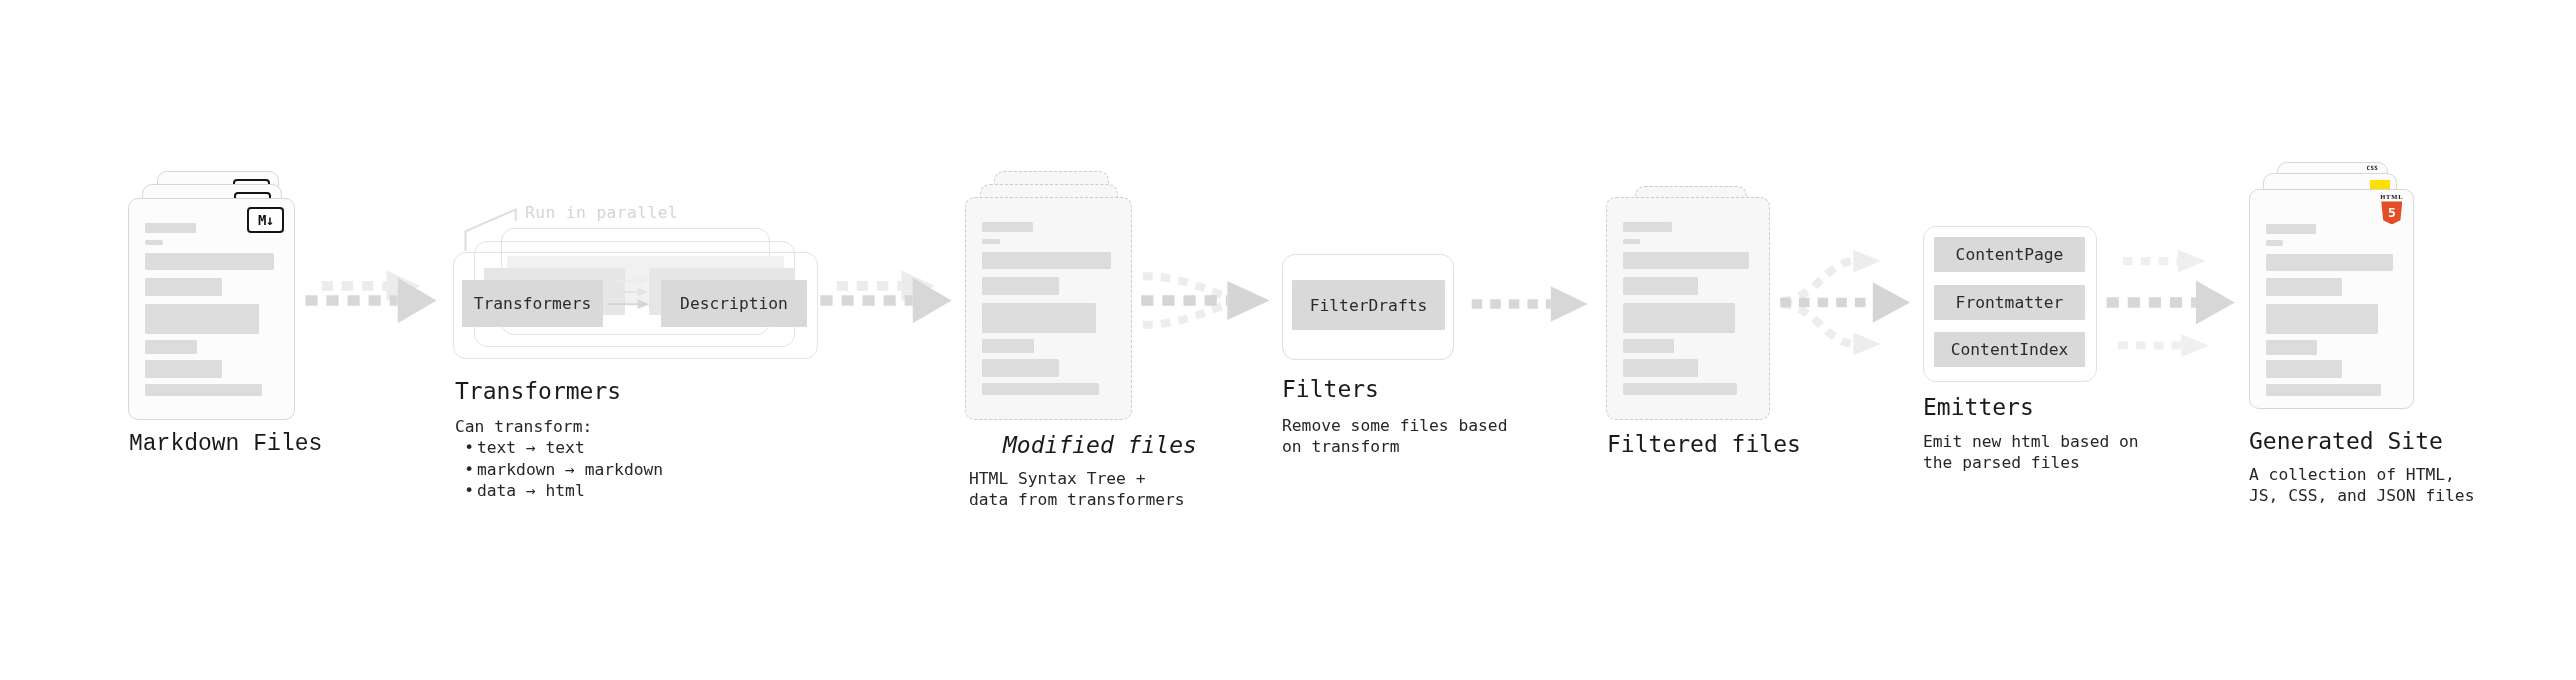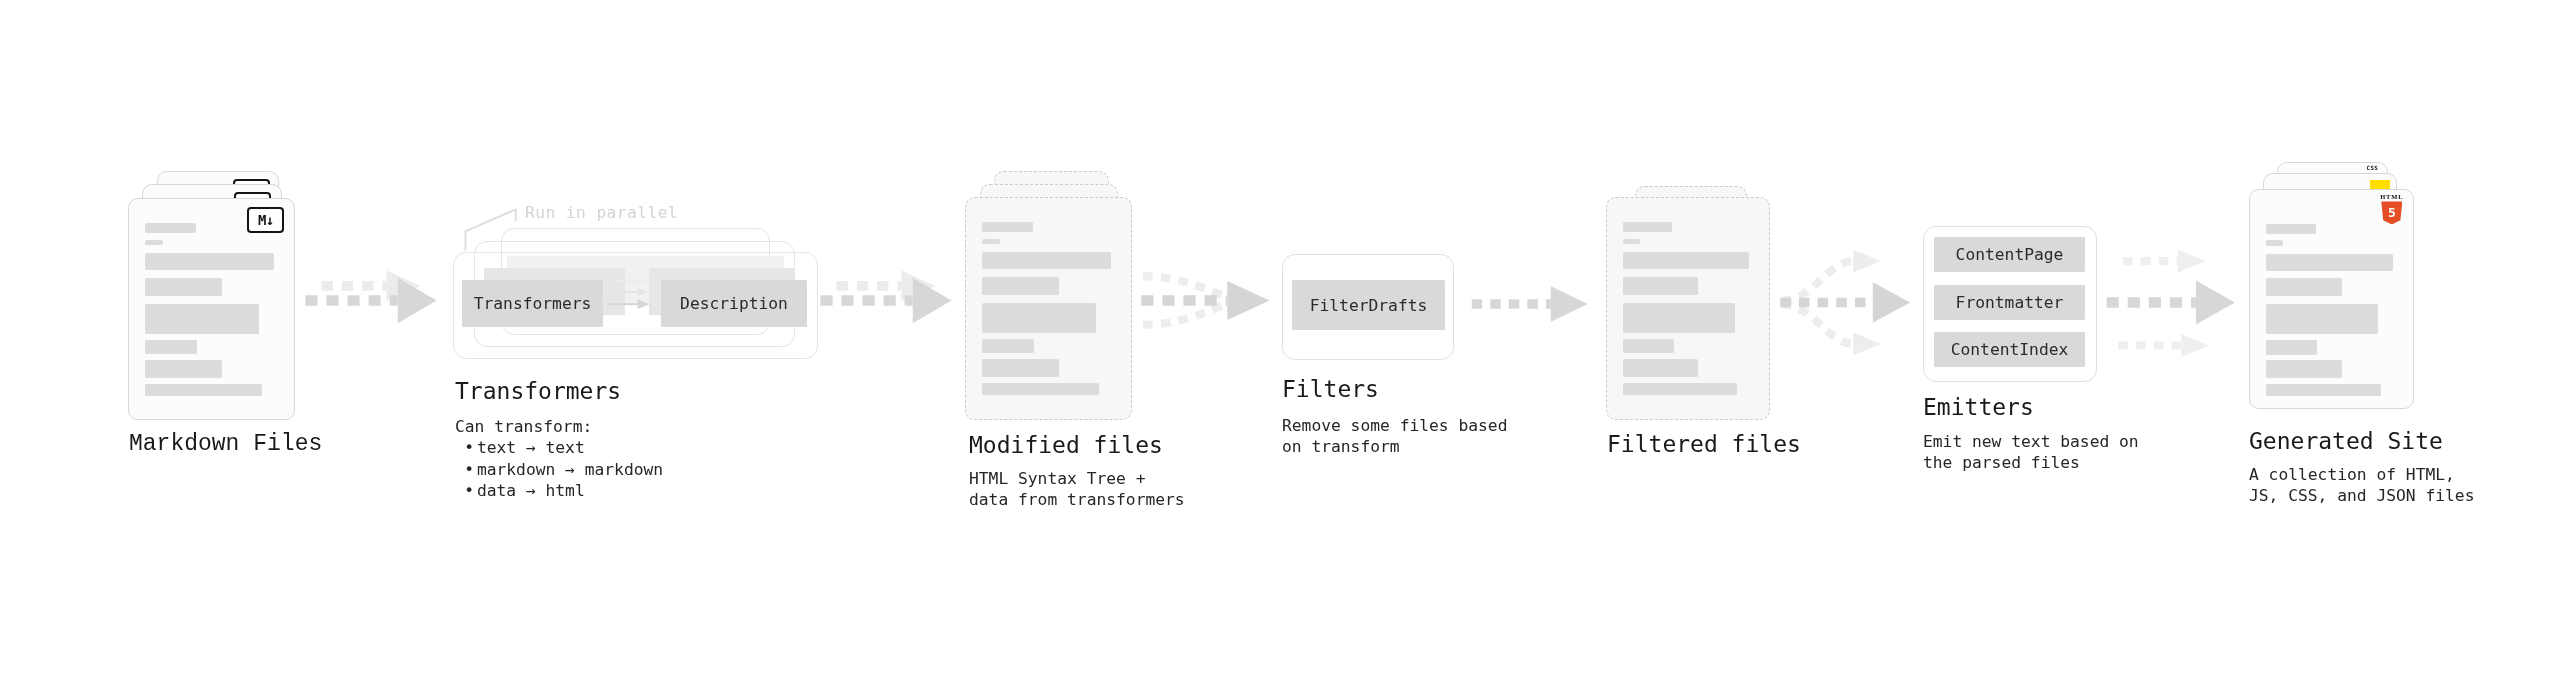--- a/index.html
+++ b/index.html
@@ -158,21 +158,21 @@
           <div class="bar" style="width: 38%; height: 9.8px; margin-bottom: 6.5px;"></div>
           <div class="bar" style="width: 13%; height: 5.7px; margin-bottom: 8.1px;"></div>
           <div class="bar" style="width: 97%; height: 17px; margin-bottom: 7.3px;"></div>
           <div class="bar" style="width: 58%; height: 18px; margin-bottom: 8.1px;"></div>
           <div class="bar" style="width: 86%; height: 30px; margin-bottom: 5.7px;"></div>
           <div class="bar" style="width: 39%; height: 14.6px; margin-bottom: 5.7px;"></div>
           <div class="bar" style="width: 58%; height: 18px; margin-bottom: 5.7px;"></div>
           <div class="bar" style="width: 88%; height: 12.2px; margin-bottom: 0px;"></div>
         </div>
     </div>
-    <div class="stage-label" style="left:969px; top:433px;">Modified files</div>
+    <div class="stage-label" style="left:1003px; top:433px;font-style:italic;">Modified files</div>
     <div class="note" style="left:969px; top:468px;">
       <div class="line">HTML Syntax Tree +</div>
       <div class="line">data from transformers</div>
     </div>
   </div>
 
   <svg class="arrow" style="left:1138px; top:268px;" width="134" height="65" viewBox="0 0 165 80">
     <path d="M6,10 C52,10 84,26 110,36" stroke="#ededed" stroke-width="10" stroke-dasharray="12 10" fill="none"></path>
     <path d="M6,70 C52,70 84,54 110,44" stroke="#ededed" stroke-width="10" stroke-dasharray="12 10" fill="none"></path>
     <line x1="4" y1="40" x2="110" y2="40" stroke="#d5d5d5" stroke-width="13" stroke-dasharray="15 11"></line>
@@ -220,21 +220,21 @@
     <polygon points="118,42 164,67 118,92" fill="#d5d5d5"></polygon>
   </svg>
 
   <div class="abs">
     <div class="panel-box" style="left:1923px; top:226px; width:174px; height:156px;"></div>
     <div class="pill" style="left:1934px; top:237px; width:151px; height:35px;">ContentPage</div>
     <div class="pill" style="left:1934px; top:285px; width:151px; height:35px;">Frontmatter</div>
     <div class="pill" style="left:1934px; top:332px; width:151px; height:35px;">ContentIndex</div>
     <div class="stage-label" style="left:1923px; top:395px;">Emitters</div>
     <div class="note" style="left:1923px; top:431px;">
-      <div class="line">Emit new text based on</div>
+      <div class="line">Emit new html based on</div>
       <div class="line">the parsed files</div>
     </div>
   </div>
 
   <svg class="arrow" style="left:2105px; top:248px;" width="138" height="109" viewBox="0 0 170 134">
     <line x1="22" y1="16" x2="90" y2="16" stroke="#efefef" stroke-width="10" stroke-dasharray="12 10"></line>
     <polygon points="90,2 124,16 90,30" fill="#efefef"></polygon>
     <line x1="2" y1="67" x2="112" y2="67" stroke="#d7d7d7" stroke-width="13" stroke-dasharray="15 11"></line>
     <polygon points="112,40 160,67 112,94" fill="#d7d7d7"></polygon>
     <line x1="16" y1="120" x2="94" y2="120" stroke="#efefef" stroke-width="10" stroke-dasharray="12 10"></line>

